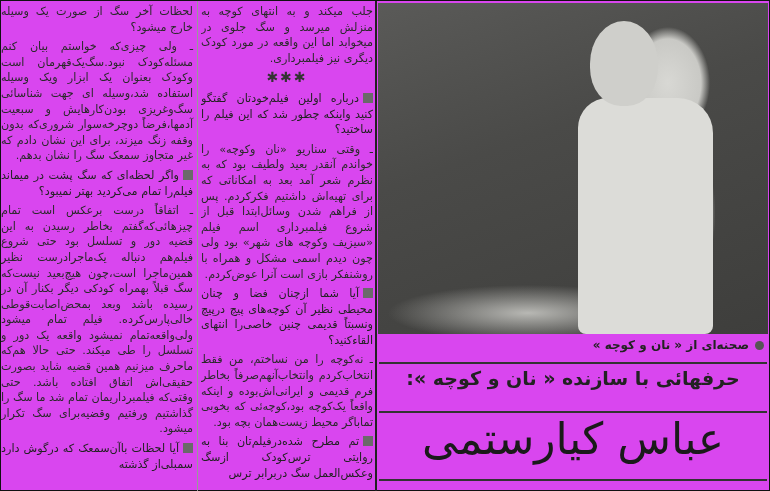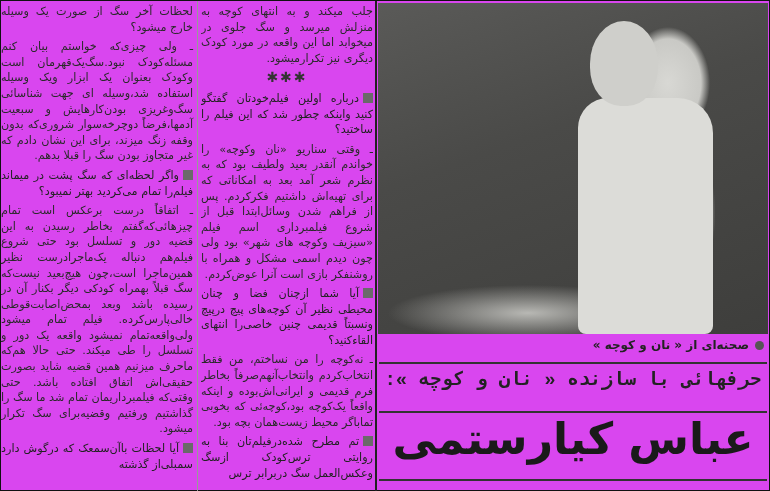--- a/index.html
+++ b/index.html
@@ -51,45 +51,45 @@
   }
   .caption {
     position: absolute; left: 377px; top: 337px; width: 386px; height: 20px;
     direction: rtl; font-size: 12px; font-weight: bold; color: #222;
     padding-right: 0;
   }
   .caption .dot { display: inline-block; width: 9px; height: 9px; border-radius: 50%; background: #555; margin-left: 6px; vertical-align: -1px; }
   .hr { position: absolute; left: 378px; width: 388px; height: 2px; background: #333; }
   .subhead {
     position: absolute; left: 378px; top: 366px; width: 388px;
-    direction: rtl; text-align: center; font-size: 19px; font-weight: bold; color: #222; font-family: Liberation Mono, monospace;
+    direction: rtl; text-align: center; font-size: 19px; font-weight: bold; color: #222;
   }
   .headline {
     position: absolute; left: 378px; top: 405px; width: 388px;
-    direction: rtl; text-align: center; font-size: 44px; font-weight: bold; color: #1a1a1a;
+    direction: rtl; text-align: center; font-size: 44px; font-weight: normal; color: #1a1a1a;
     letter-spacing: 1px; line-height: 66px;
   }
 </style>
 </head>
 <body>
 
 <div class="page">
 
   <div class="col col-left">
     <p>لحظات آخر سگ از صورت یک وسیله خارج میشود؟</p>
-    <p>ـ ولی چیزی‌که خواستم بیان کنم مسئله‌کودک نبود.سگ‌یک‌قهرمان است وکودک بعنوان یک ابزار ویک وسیله استفاده شد،وسیله ای جهت شناسائی سگ‌وغریزی بودن‌کارهایش و سبعیت آدمها،فرضاً دوچرخه‌سوار شروری‌که بدون وقفه زنگ میزند، برای این نشان دادم که غیر متجاوز بودن سگ را قبلا بدهم.</p>
+    <p>ـ ولی چیزی‌که خواستم بیان کنم مسئله‌کودک نبود.سگ‌یک‌قهرمان است وکودک بعنوان یک ابزار ویک وسیله استفاده شد،وسیله ای جهت شناسائی سگ‌وغریزی بودن‌کارهایش و سبعیت آدمها،فرضاً دوچرخه‌سوار شروری‌که بدون وقفه زنگ میزند، برای این نشان دادم که غیر متجاوز سمعک سگ را نشان بدهم.</p>
     <p class="q"><span class="bullet"></span><span>واگر لحظه‌ای که سگ پشت در میماند فیلم‌را تمام می‌کردید بهتر نمیبود؟</span></p>
     <p>ـ اتفاقاً درست برعکس است تمام چیزهائی‌که‌گفتم بخاطر رسیدن به این قضیه دور و تسلسل بود حتی شروع فیلم‌هم دنباله یک‌ماجرادرست نظیر همین‌ماجرا است،چون هیچ‌بعید نیست‌که سگ قبلاً بهمراه کودکی دیگر بکنار آن در رسیده باشد وبعد بمحض‌اصابت‌قوطی خالی‌پارس‌کرده. فیلم تمام میشود ولی‌واقعه‌تمام نمیشود واقعه یک دور و تسلسل را طی میکند. حتی حالا هم‌که ماحرف میزنیم همین قضیه شاید بصورت حقیقی‌اش اتفاق افتاده باشد. حتی وقتی‌که فیلمبرداریمان تمام شد ما سگ را گذاشتیم ورفتیم وقضیه‌برای سگ تکرار میشود.</p>
     <p class="q"><span class="bullet"></span><span>آیا لحظات باآن‌سمعک که درگوش دارد سمبلی‌از گذشته</span></p>
   </div>
 
   <div class="col-divider"></div>
 
   <div class="col col-mid">
-    <p>جلب میکند و به انتهای کوچه به منزلش میرسد و سگ جلوی در میخوابد اما این واقعه در مورد کودک دیگری نیز تکرارمیشود.</p>
+    <p>جلب میکند و به انتهای کوچه به منزلش میرسد و سگ جلوی در میخوابد اما این واقعه در مورد کودک دیگری نیز فیلمبرداری.</p>
     <div class="stars">✱✱✱</div>
     <p class="q"><span class="bullet"></span><span>درباره اولین فیلم‌خودتان گفتگو کنید واینکه چطور شد که این فیلم را ساختید؟</span></p>
     <p>ـ وقتی سناریو «نان وکوچه» را خواندم آنقدر بعید ولطیف بود که به نظرم شعر آمد بعد به امکاناتی که برای تهیه‌اش داشتیم فکرکردم. پس از فراهم شدن وسائل‌ابتدا قبل از شروع فیلمبرداری اسم فیلم «سیزیف وکوچه های شهر» بود ولی چون دیدم اسمی مشکل و همراه با روشنفکر بازی است آنرا عوض‌کردم.</p>
     <p class="q"><span class="bullet"></span><span>آیا شما ازچنان فضا و چنان محیطی نظیر آن کوچه‌های پیچ درپیچ ونسبتاً قدیمی چنین خاصی‌را انتهای القاء‌کنید؟</span></p>
     <p>ـ نه‌کوچه را من نساختم، من فقط انتخاب‌کردم وانتخاب‌آنهم‌صرفاً بخاطر فرم قدیمی و ایرانی‌اش‌بوده و اینکه واقعاً یک‌کوچه بود،کوچه‌ئی که بخوبی تماباگر محیط زیست‌همان بچه بود.</p>
     <p class="q"><span class="bullet"></span><span>تم مطرح شده‌درفیلم‌تان بنا به روایتی ترس‌کودک ازسگ وعکس‌العمل سگ دربرابر ترس</span></p>
   </div>
 
   <div class="col-divider2"></div>
 

